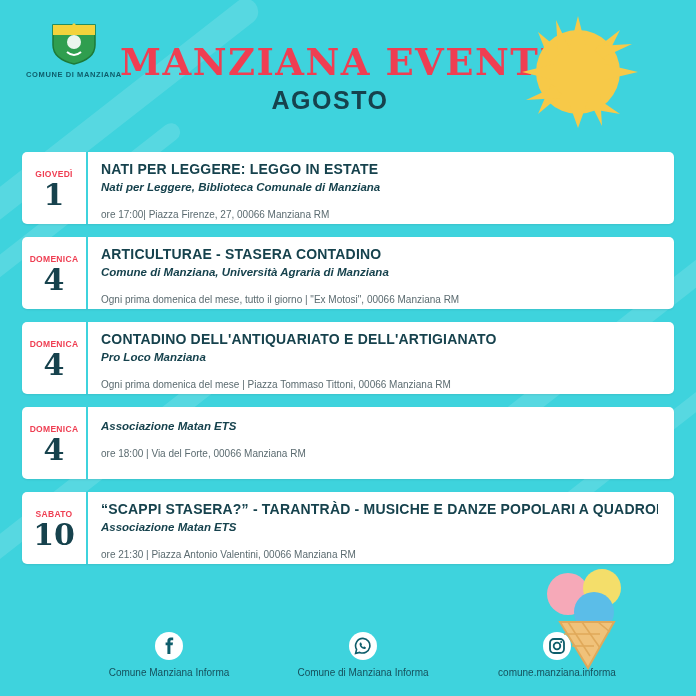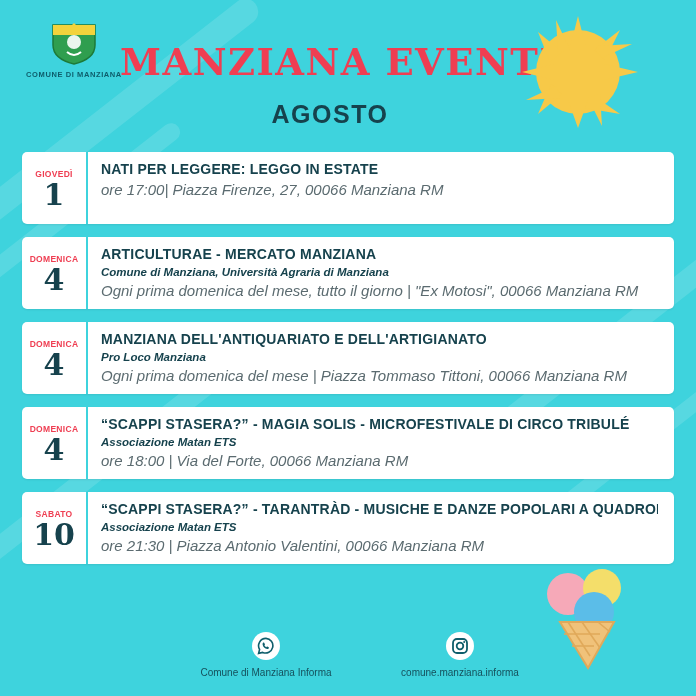--- a/index.html
+++ b/index.html
@@ -60,21 +60,21 @@
   }
   .main-title {
     font-family: "DejaVu Serif", serif;
     font-weight: bold;
     font-size: 37px;
     letter-spacing: 1.5px;
     color: #ef3e52;
     white-space: nowrap;
   }
   .sub-title {
-    margin-top: 16px;
+    margin-top: 2px;
     font-size: 25px;
     font-weight: bold;
     letter-spacing: 1.5px;
     color: #16424d;
   }
 
   
   .sun {
     position: absolute;
     right: 22px; top: 8px;
@@ -139,26 +139,25 @@
   .ev-org {
     font-size: 11.5px;
     font-style: italic;
     font-weight: bold;
     color: #16424d;
     margin-top: 4px;
     white-space: nowrap;
     overflow: hidden;
   }
   .ev-place {
-    font-size: 15px;
+    font-size: 10px;
     color: #5b6b70;
-    margin-top: 4px;
+    margin-top: 16px;
     white-space: nowrap;
     overflow: hidden;
-    font-style: italic;
   }
 
   
   .footer {
     position: absolute;
     left: 0; bottom: 18px;
     width: 696px;
     display: flex;
     justify-content: center;
     gap: 44px;
@@ -245,55 +244,55 @@
 
   <div class="events">
 
     <div class="card">
       <div class="date-col">
         <div class="dow">GIOVEDÌ</div>
         <div class="dnum">1</div>
       </div>
       <div class="info-col">
         <div class="ev-title">NATI PER LEGGERE: LEGGO IN ESTATE</div>
+        <div class="ev-org">Nati per Leggere, Biblioteca Comunale di Manziana</div>
         <div class="ev-place">ore 17:00| Piazza Firenze, 27, 00066 Manziana RM</div>
       </div>
     </div>
 
     <div class="card">
       <div class="date-col">
         <div class="dow">DOMENICA</div>
         <div class="dnum">4</div>
       </div>
       <div class="info-col">
-        <div class="ev-title">ARTICULTURAE - MERCATO MANZIANA</div>
+        <div class="ev-title">ARTICULTURAE - STASERA CONTADINO</div>
         <div class="ev-org">Comune di Manziana, Università Agraria di Manziana</div>
         <div class="ev-place">Ogni prima domenica del mese, tutto il giorno | "Ex Motosi", 00066 Manziana RM</div>
       </div>
     </div>
 
     <div class="card">
       <div class="date-col">
         <div class="dow">DOMENICA</div>
         <div class="dnum">4</div>
       </div>
       <div class="info-col">
-        <div class="ev-title">MANZIANA DELL'ANTIQUARIATO E DELL'ARTIGIANATO</div>
+        <div class="ev-title">CONTADINO DELL'ANTIQUARIATO E DELL'ARTIGIANATO</div>
         <div class="ev-org">Pro Loco Manziana</div>
         <div class="ev-place">Ogni prima domenica del mese | Piazza Tommaso Tittoni, 00066 Manziana RM</div>
       </div>
     </div>
 
     <div class="card">
       <div class="date-col">
         <div class="dow">DOMENICA</div>
         <div class="dnum">4</div>
       </div>
       <div class="info-col">
-        <div class="ev-title">“SCAPPI STASERA?” - MAGIA SOLIS - MICROFESTIVALE DI CIRCO TRIBULÉ</div>
         <div class="ev-org">Associazione Matan ETS</div>
         <div class="ev-place">ore 18:00 | Via del Forte, 00066 Manziana RM</div>
       </div>
     </div>
 
     <div class="card">
       <div class="date-col">
         <div class="dow">SABATO</div>
         <div class="dnum">10</div>
       </div>
@@ -301,20 +300,28 @@
         <div class="ev-title">“SCAPPI STASERA?” - TARANTRÀD - MUSICHE E DANZE POPOLARI A QUADRONI</div>
         <div class="ev-org">Associazione Matan ETS</div>
         <div class="ev-place">ore 21:30 | Piazza Antonio Valentini, 00066 Manziana RM</div>
       </div>
     </div>
 
   </div>
 
   <div class="footer">
 
+    <div class="social">
+      <div class="circle">
+        <svg width="18" height="18" viewBox="0 0 18 18">
+          <path d="M11.2 3.2h2V0.6h-2.4C8.6 0.6 7.4 2 7.4 4v1.6H5.6v2.7h1.8V17h3V8.3h2.2l0.4-2.7h-2.6V4.2c0-0.6 0.3-1 0.8-1z" fill="#0e5d6b"></path>
+        </svg>
+      </div>
+      <div class="label">Comune Manziana Informa</div>
+    </div>
 
     <div class="social">
       <div class="circle">
         <svg width="18" height="18" viewBox="0 0 18 18">
           <path d="M9 1.4A7.3 7.3 0 0 0 2.6 12.4L1.6 16.4l4.1-1A7.3 7.3 0 1 0 9 1.4z" fill="none" stroke="#0e5d6b" stroke-width="1.6"></path>
           <path d="M6.4 5.6c0.4-0.1 0.7 0 0.9 0.4l0.6 1.2c0.1 0.3 0 0.5-0.2 0.7l-0.3 0.3c0.4 0.9 1.1 1.6 2 2l0.3-0.4c0.2-0.2 0.4-0.3 0.7-0.2l1.2 0.6c0.3 0.2 0.4 0.5 0.3 0.8-0.2 0.7-0.9 1.2-1.7 1.1-2.3-0.3-4.3-2.3-4.6-4.6-0.1-0.8 0.3-1.6 0.8-1.9z" fill="#0e5d6b"></path>
         </svg>
       </div>
       <div class="label">Comune di Manziana Informa</div>
     </div>

